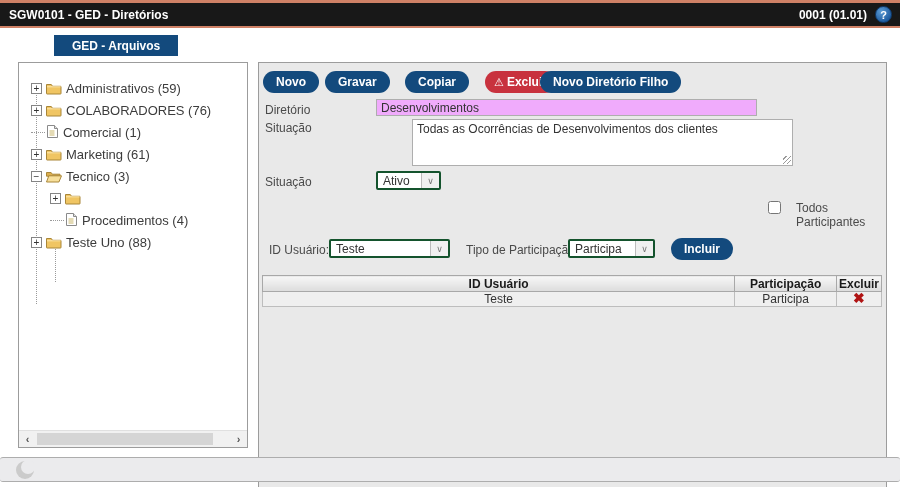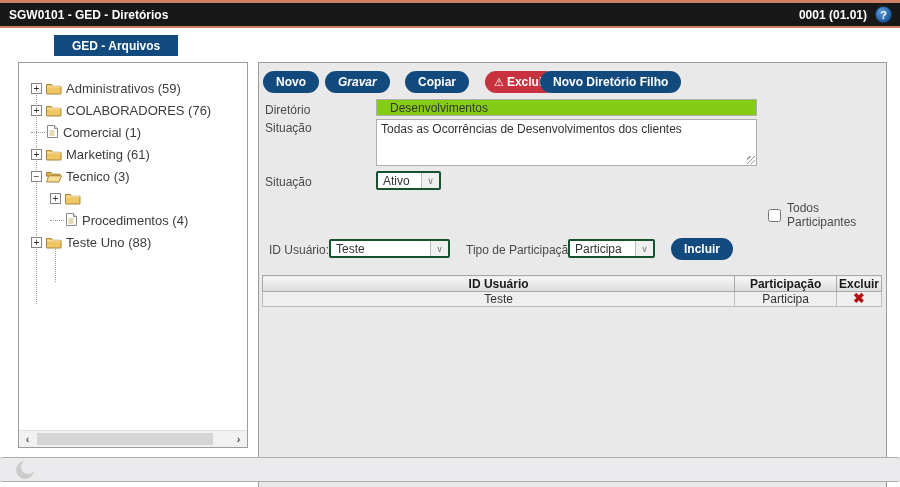--- a/index.html
+++ b/index.html
@@ -54,35 +54,35 @@
   .main-panel { position:absolute; left:258px; top:62px; width:629px; height:472px;
     background:#e9e9e9; border:1px solid #9c9c9c; }
 
   .btn { position:absolute; height:22px; border:none; border-radius:11px; background:#134a7d;
     color:#fff; font-family:"Liberation Sans", sans-serif; font-size:12px; font-weight:bold;
     padding:0 13px; cursor:pointer; display:flex; align-items:center; justify-content:center; gap:3px; }
   .btn.danger { background:#c8323e; }
   .warn-glyph { font-size:11px; font-weight:normal; }
 
   .flabel { position:absolute; font-size:12px; color:#4a4a4a; }
-  .tinput { position:absolute; border:1px solid #aeaeae; background:#84cc16; font-family:"Liberation Sans", sans-serif;
-    font-size:12px; color:#333; padding:0 13px; }
-  .ta-wrap { position:absolute; }
+  .tinput { position:absolute; border:1px solid #aeaeae; background:#f0abfc; font-family:"Liberation Sans", sans-serif;
+    font-size:12px; color:#333; padding:0 4px; }
+  .ta-wrap { position:absolute;margin-left:36px; }
   .ta-wrap textarea { width:100%; height:100%; border:1px solid #aeaeae; background:#fff;
     font-family:"Liberation Sans", sans-serif; font-size:12px; color:#333; padding:2px 4px; resize:none; }
   .resize-grip { position:absolute; right:2px; bottom:2px; width:8px; height:8px;
     background:repeating-linear-gradient(135deg, transparent 0 2px, #9a9a9a 2px 3px); pointer-events:none; }
 
   .fake-select { position:absolute; height:19px; border:2px solid #14532d; background:#fff;
     display:flex; align-items:stretch; font-size:12px; color:#333; cursor:pointer; border-radius:2px; }
   .fake-select .val { display:flex; align-items:center; padding:0 5px; flex:1; white-space:nowrap; }
   .fake-select .arrow-box { width:18px; background:#f0f0f0; border-left:1px solid #bbb;
     display:flex; align-items:center; justify-content:center; color:#777; font-size:9px; }
 
-  .chk-row { position:absolute; display:flex; align-items:center; gap:6px; }
+  .chk-row { position:absolute; display:flex; align-items:flex-start; gap:15px; }
   .chk-row input { width:13px; height:13px; cursor:pointer; }
   .chk-row label { font-size:12px; color:#4a4a4a; }
 
   
   .ptable { position:absolute; left:3px; top:212px; width:620px; border-collapse:collapse;
     font-size:12px; }
   .ptable th { background:linear-gradient(#f7f7f7, #dcdcdc); border:1px solid #a8a8a8;
     font-weight:bold; color:#1a1a1a; height:16px; padding:0 2px; }
   .ptable td { border:1px solid #bdbdbd; text-align:center; height:15px; color:#333; padding:0 2px; }
   .ptable tr.r0 td { background:#fafafa; }
@@ -212,21 +212,21 @@
     <div class="hscroll">
       <span class="arrow left">‹</span>
       <span class="thumb"></span>
       <span class="arrow right">›</span>
     </div>
   </div>
 
   <div class="main-panel">
 
     <button class="btn" style="left:4px; top:8px;">Novo</button>
-    <button class="btn" style="left:66px; top:8px;font-style:italic;">Gravar</button>
+    <button class="btn" style="left:66px; top:8px;">Gravar</button>
     <button class="btn" style="left:146px; top:8px;">Copiar</button>
     <button class="btn danger" style="left:226px; top:8px; padding:0 9px;">
       <span class="warn-glyph">⚠</span>
       <span>Excluir</span>
     </button>
     <button class="btn" style="left:281px; top:8px;">Novo Diretório Filho</button>
 
     <span class="flabel" style="left:6px; top:40px;">Diretório</span>
     <input class="tinput" style="left: 117px; top: 36px; width: 381px; height: 17px;" type="text" value="Desenvolvimentos">
 

